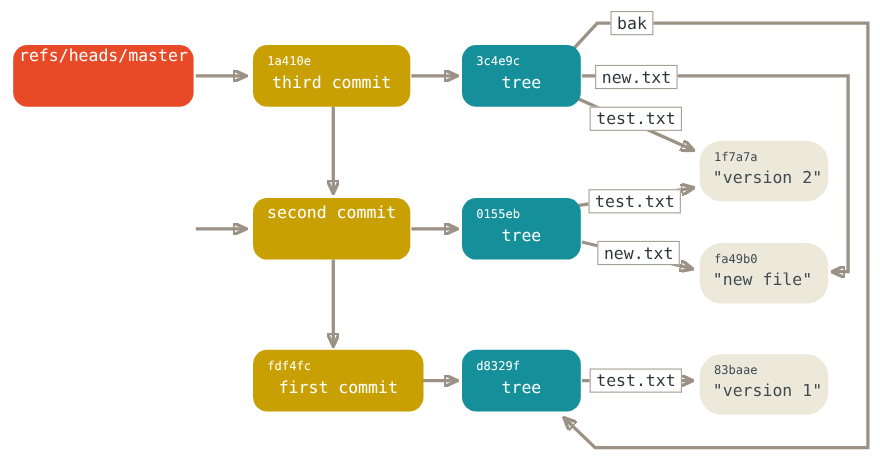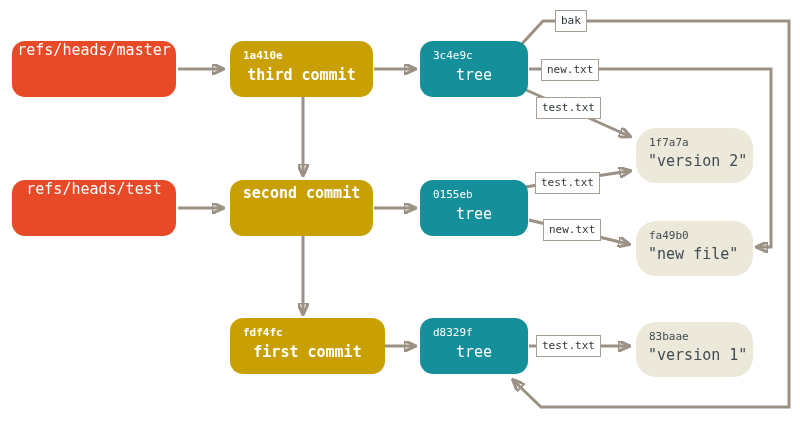--- a/index.html
+++ b/index.html
@@ -4,29 +4,29 @@
 <style>
   html,body{margin:0;padding:0;background:#ffffff;}
   .stage{
     position:relative;width:800px;height:423px;background:#ffffff;overflow:hidden;
     font-family:"DejaVu Sans Mono","Liberation Mono",monospace;
   }
   svg.edges{position:absolute;left:0;top:0;z-index:1;}
   svg.edges path{fill:none;stroke:#9B9184;stroke-width:3;}
   .node{position:absolute;z-index:2;border-radius:13px;color:#ffffff;}
   .ref{background:#E84A27;display:flex;align-items:flex-start;justify-content:center;font-size:15px;}
-  .commit{background:#C9A004;font-weight:bold;}
+  .commit{background:#C9A004;}
   .tree{background:#15909A;}
   .blob{background:#ECE9DB;color:#414B52;border-radius:20px;}
   .hash{font-size:11px;line-height:13px;padding:8px 0 0 13px;}
   .commit .main,.tree .main{font-size:15px;text-align:center;margin-top:4px;}
   .blob .main{font-size:15px;padding-left:12px;margin-top:3px;}
   .edge-label{
     position:absolute;z-index:3;background:#ffffff;border:1px solid #A89F94;
-    color:#30373B;font-size:11px;line-height:18px;padding:1px 5px;white-space:nowrap;
+    color:#30373B;font-size:15px;line-height:18px;padding:1px 5px;white-space:nowrap;
   }
 </style>
 </head>
 <body>
 
 <div class="stage">
 
   <svg class="edges" width="800" height="423" viewBox="0 0 800 423">
     <defs>
       <marker id="arw" markerUnits="userSpaceOnUse" markerWidth="13" markerHeight="11" refX="10" refY="5.5" orient="auto">
@@ -43,23 +43,20 @@
     <path d="M519,47 L543,21 L789,21 L789,407 L541,407 L514,381" marker-end="url(#arw)"></path>
     <path d="M529,69 L771,69 L771,247 L758,247" marker-end="url(#arw)"></path>
     <path d="M524,89 L629,136" marker-end="url(#arw)"></path>
     <path d="M525,187 L629,171" marker-end="url(#arw)"></path>
     <path d="M529,220 L628,244" marker-end="url(#arw)"></path>
     <path d="M529,346 L628,346" marker-end="url(#arw)"></path>
   </svg>
 
   <div class="node ref" style="left:12px;top:41px;width:164px;height:56px">
     <span>refs/heads/master</span>
-  </div>
-  <div class="node ref" style="left:12px;top:180px;width:164px;height:56px">
-    <span>refs/heads/test</span>
   </div>
 
   <div class="node commit" style="left:230px;top:41px;width:143px;height:56px">
     <div class="hash">1a410e</div>
     <div class="main">third commit</div>
   </div>
   <div class="node commit" style="left:230px;top:180px;width:143px;height:56px">
     <div class="main">second commit</div>
   </div>
   <div class="node commit" style="left:230px;top:318px;width:155px;height:56px">

